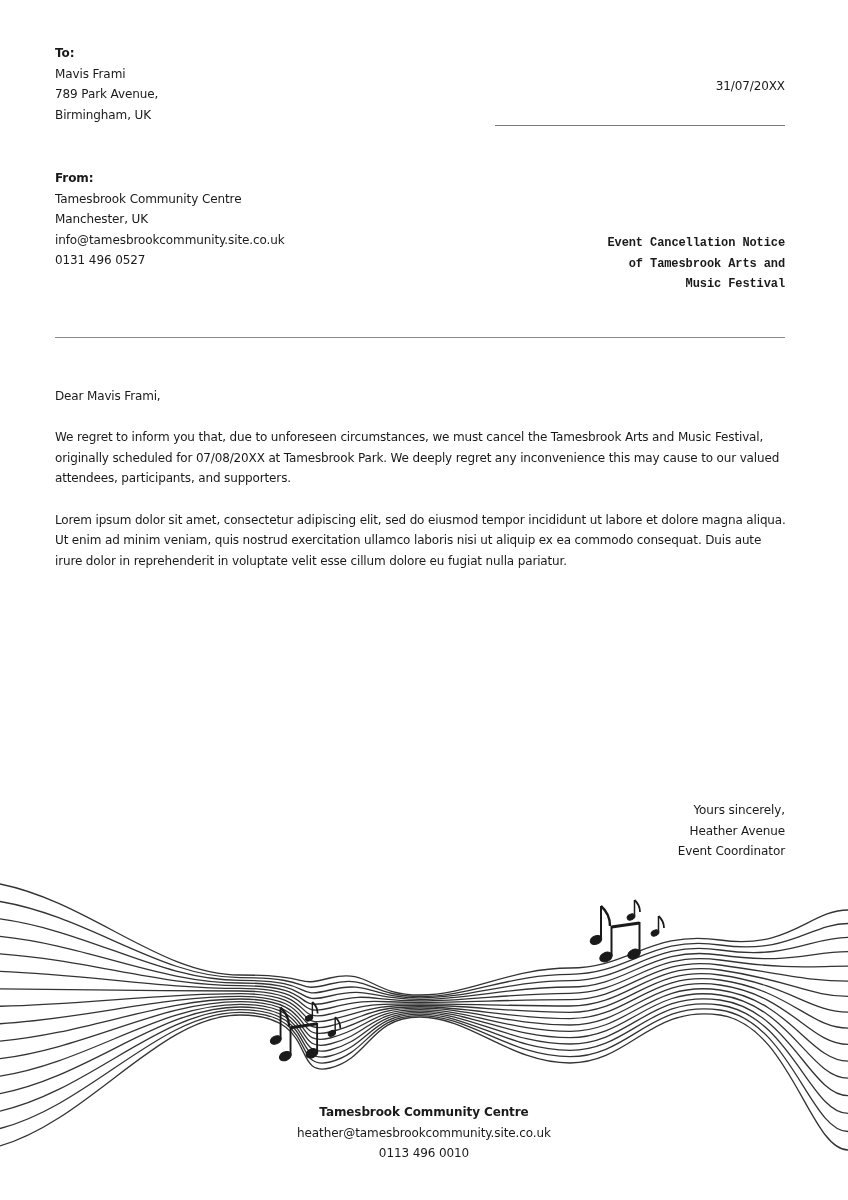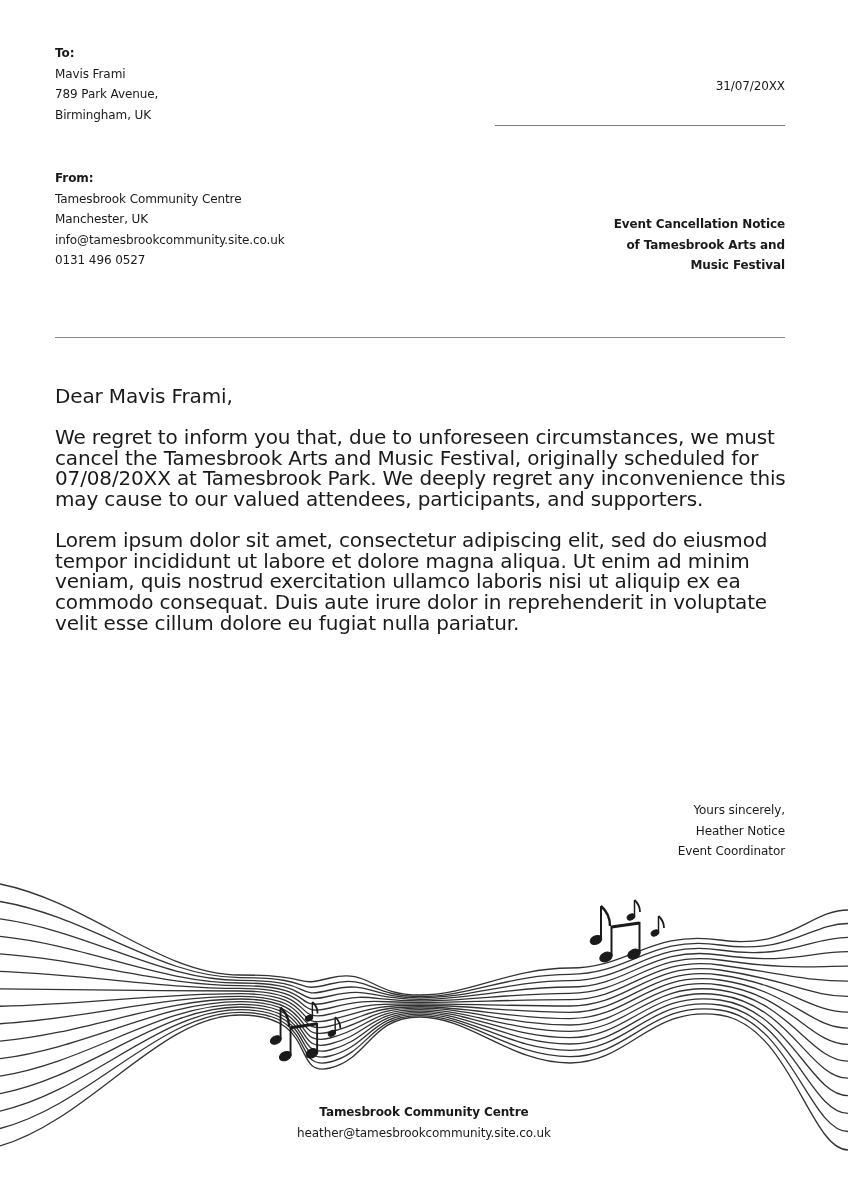--- a/index.html
+++ b/index.html
@@ -11,25 +11,25 @@
     .abs { position: absolute; }
     .t { font-size: 12px; line-height: 20.6px; white-space: nowrap; letter-spacing: -0.1px; }
     .bold { font-weight: bold; }
     .right { text-align: right; }
     .center { text-align: center; }
 
     #to-block { left: 55px; top: 43px; }
     #date { right: 63px; top: 64px; margin-top: 12px; }
     #hr-date { left: 495px; top: 125px; width: 290px; height: 0; border-top: 1px solid #7a7a7a; }
     #from-block { left: 55px; top: 168px; }
-    #subject { right: 63px; top: 214px; }
+    #subject { right: 63px; top: 233px; font-family: Liberation Mono, monospace; }
     #hr-main { left: 55px; top: 337px; width: 730px; height: 0; border-top: 1.5px solid #8a8a8a; }
 
     #body { left: 55px; top: 386px; width: 735px; }
-    #body p { margin: 0 0 20.6px 0; font-size: 20px; line-height: 20.6px; letter-spacing: -0.15px; white-space: normal; }
+    #body p { margin: 0 0 20.6px 0; font-size: 12px; line-height: 20.6px; letter-spacing: -0.15px; white-space: normal; }
 
     #closing { right: 63px; top: 756px; margin-top: 44px; }
     #wave { left: 0; top: 870px; width: 848px; height: 290px; }
     #footer { left: 0; width: 848px; top: 1102px; }
   </style>
 </head>
 <body>
 
 <div id="to-block" class="abs t">
   <div class="bold">To:</div>
@@ -58,21 +58,21 @@
 <div id="hr-main" class="abs"></div>
 
 <div id="body" class="abs">
   <p>Dear Mavis Frami,</p>
   <p>We regret to inform you that, due to unforeseen circumstances, we must cancel the Tamesbrook Arts and Music Festival, originally scheduled for 07/08/20XX at Tamesbrook Park. We deeply regret any inconvenience this may cause to our valued attendees, participants, and supporters.</p>
   <p>Lorem ipsum dolor sit amet, consectetur adipiscing elit, sed do eiusmod tempor incididunt ut labore et dolore magna aliqua. Ut enim ad minim veniam, quis nostrud exercitation ullamco laboris nisi ut aliquip ex ea commodo consequat. Duis aute irure dolor in reprehenderit in voluptate velit esse cillum dolore eu fugiat nulla pariatur.</p>
 </div>
 
 <div id="closing" class="abs t right">
   <div>Yours sincerely,</div>
-  <div>Heather Notice</div>
+  <div>Heather Avenue</div>
   <div>Event Coordinator</div>
 </div>
 
 <svg id="wave" class="abs" viewBox="0 0 848 290">
   <g id="wave-lines" fill="none" stroke="#333333" stroke-width="1.3">
       <path d="M0,14 C90,32.2 160,105 240,105 S 290,118 330,108 S 370,125 420,125 S 510,98 570,98 S 650,60 720,70 S 810,40 848,40"></path>
       <path d="M0,31.466666666666665 C90,46.70666666666666 160,107.66666666666667 240,107.66666666666667 S 290,124 330,114 S 370,126.46666666666667 420,126.46666666666667 S 510,104.33333333333333 570,104.33333333333333 S 650,65 720,75 S 810,53.51111111111111 848,53.51111111111111"></path>
       <path d="M0,48.93333333333333 C90,61.21333333333333 160,110.33333333333333 240,110.33333333333333 S 290,130 330,120 S 370,127.93333333333334 420,127.93333333333334 S 510,110.66666666666667 570,110.66666666666667 S 650,70 720,80 S 810,67.37777777777778 848,67.37777777777778"></path>
       <path d="M0,66.4 C90,75.72 160,113 240,113 S 290,136 330,126 S 370,129.4 420,129.4 S 510,117 570,117 S 650,75 720,85 S 810,81.6 848,81.6"></path>
       <path d="M0,83.86666666666666 C90,90.22666666666666 160,115.66666666666667 240,115.66666666666667 S 290,142 330,132 S 370,130.86666666666667 420,130.86666666666667 S 510,123.33333333333333 570,123.33333333333333 S 650,80 720,90 S 810,96.17777777777779 848,96.17777777777779"></path>
@@ -118,13 +118,14 @@
       <path d="M634.5,30 Q640,35 640,42" fill="none" stroke-width="1.8"></path>
       <ellipse cx="655" cy="63" rx="4" ry="2.8" transform="rotate(-25 655 63)"></ellipse>
       <line x1="658.5" y1="62" x2="658.5" y2="46" stroke-width="1.5"></line>
       <path d="M658.5,46 Q664,51 664,58" fill="none" stroke-width="1.8"></path>
     </g>
 </svg>
 
 <div id="footer" class="abs t center">
   <div class="bold">Tamesbrook Community Centre</div>
   <div>heather@tamesbrookcommunity.site.co.uk</div>
+  <div>0113 496 0010</div>
 </div>
 
 </body></html>

